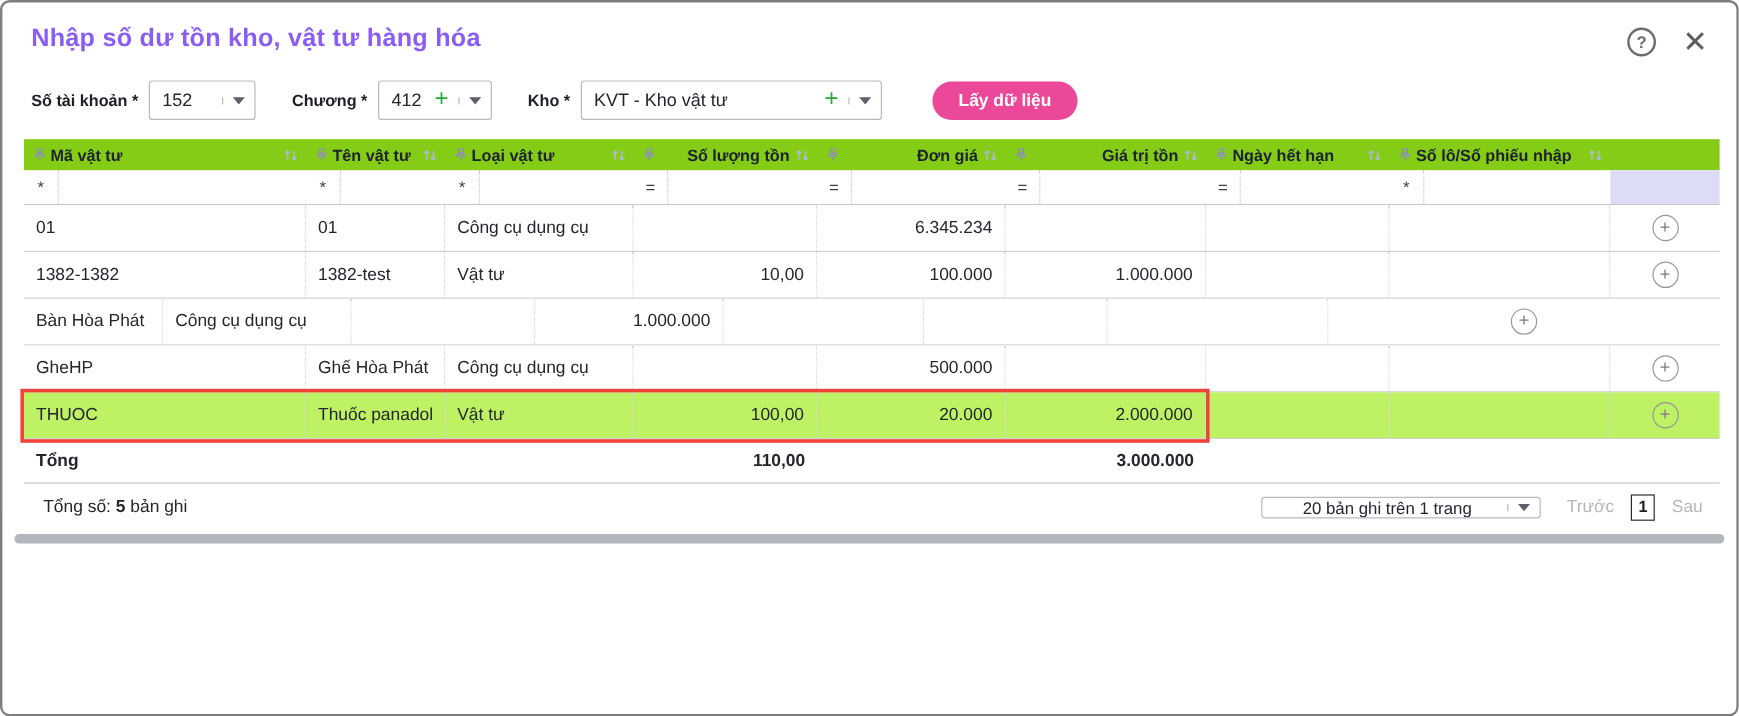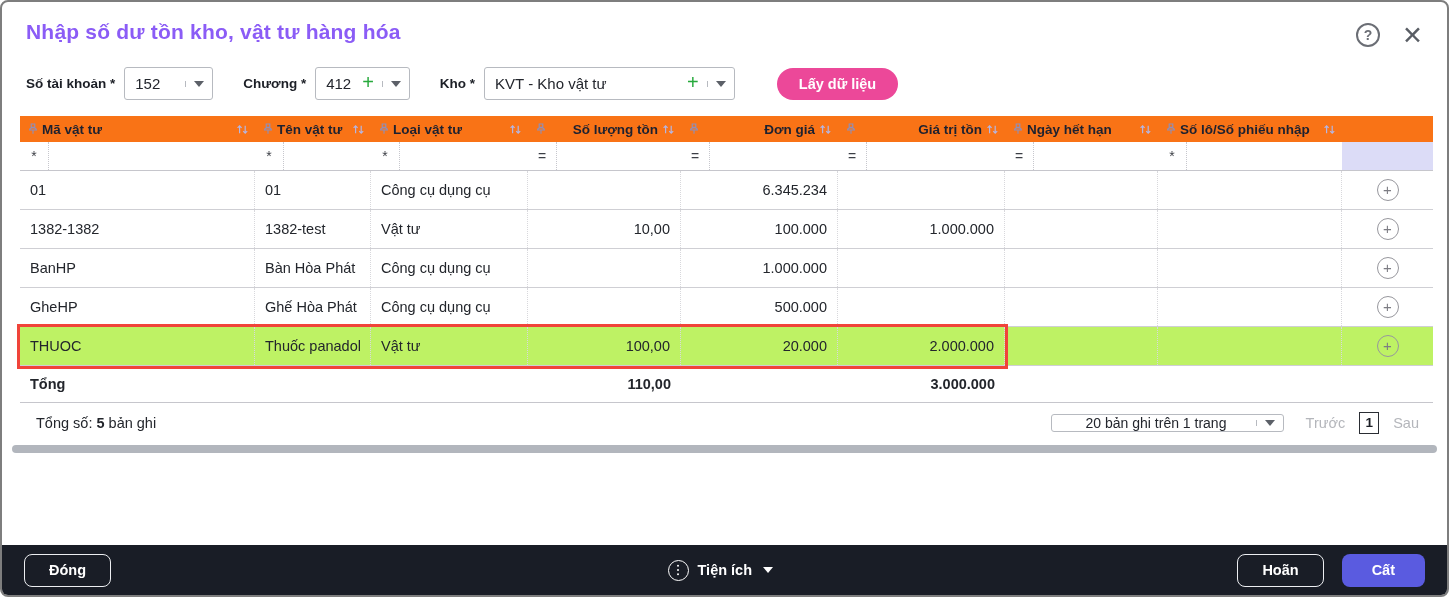--- a/index.html
+++ b/index.html
@@ -34,21 +34,21 @@
   .btn-getdata { margin-left:12px; background:#ec4899; color:#fff; border:none; cursor:pointer;
                  font-family:inherit; font-size:14.5px; font-weight:bold; height:32px;
                  padding:0 22px; border-radius:16px; }
 
   
   .grid { position:relative; margin:0 18px; width:1413px; font-size:14.5px; color:#23262c; }
   .trow { display:flex; width:100%; }
   .c0{width:235px}.c1{width:116px}.c2{width:157px}.c3{width:153px}.c4{width:157px}
   .c5{width:167px}.c6{width:153px}.c7{width:184px}.c8{width:91px;flex:1}
 
-  .thead { background:#f97316; height:26px; }
+  .thead { background:#84cc16; height:26px; }
   .th { display:flex; align-items:center; padding:0 6px 0 8px; font-size:13.5px; font-weight:bold;
         color:#1d2130; cursor:pointer; }
   .th .lbl { flex:1; padding:0 4px; white-space:nowrap; overflow:hidden; }
   .th.alR .lbl { text-align:right; }
   .pin-icon, .sort-icon { flex:none; display:flex; align-items:center; }
 
   .tfilter { background:#fff; height:29px; border-bottom:1px solid #c6c6cc; }
   .fcell { display:flex; align-items:center; }
   .fcell .op { width:28px; text-align:center; color:#3c3f46; font-size:14px; cursor:pointer; }
   .fcell .finput { flex:1; height:100%; border-left:1px dotted #c7c7cd; cursor:text; }
@@ -321,21 +321,20 @@
           <div class="dcell c3 alR">10,00</div>
           <div class="dcell c4 alR">100.000</div>
           <div class="dcell c5 alR">1.000.000</div>
           <div class="dcell c6"></div>
           <div class="dcell c7"></div>
           <div class="dcell last c8">
             <span class="circle-plus">+</span>
           </div>
         </div>
         <div class="trow drow">
-          <div class="dcell c0">BanHP</div>
           <div class="dcell c1">Bàn Hòa Phát</div>
           <div class="dcell c2">Công cụ dụng cụ</div>
           <div class="dcell c3 alR"></div>
           <div class="dcell c4 alR">1.000.000</div>
           <div class="dcell c5 alR"></div>
           <div class="dcell c6"></div>
           <div class="dcell c7"></div>
           <div class="dcell last c8">
             <span class="circle-plus">+</span>
           </div>
@@ -394,28 +393,14 @@
           <span class="caret-down"></span>
         </div>
       </div>
       <span class="pg-prev">Trước</span>
       <span class="pg-cur">1</span>
       <span class="pg-next">Sau</span>
     </div>
   </div>
   <div class="hscrollbar"></div>
 
-  <div class="bottom-bar">
-    <button class="btn-outline">Đóng</button>
-    <div class="util-group">
-      <span class="dots-circle">
-          <span class="vdot"></span>
-        </span>
-      <span class="util-label">Tiện ích</span>
-      <span class="caret-down-w"></span>
-    </div>
-    <div class="bar-right">
-      <button class="btn-outline">Hoãn</button>
-      <button class="btn-save">Cất</button>
-    </div>
-  </div>
 
 </div>
 
 </body></html>

